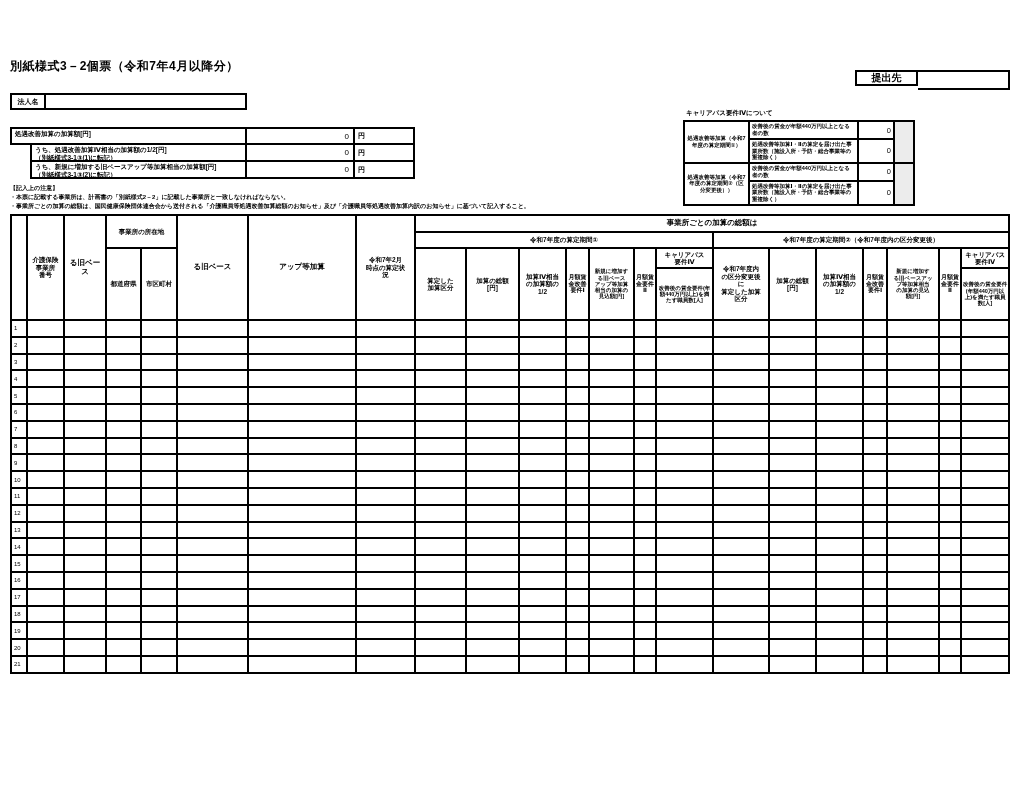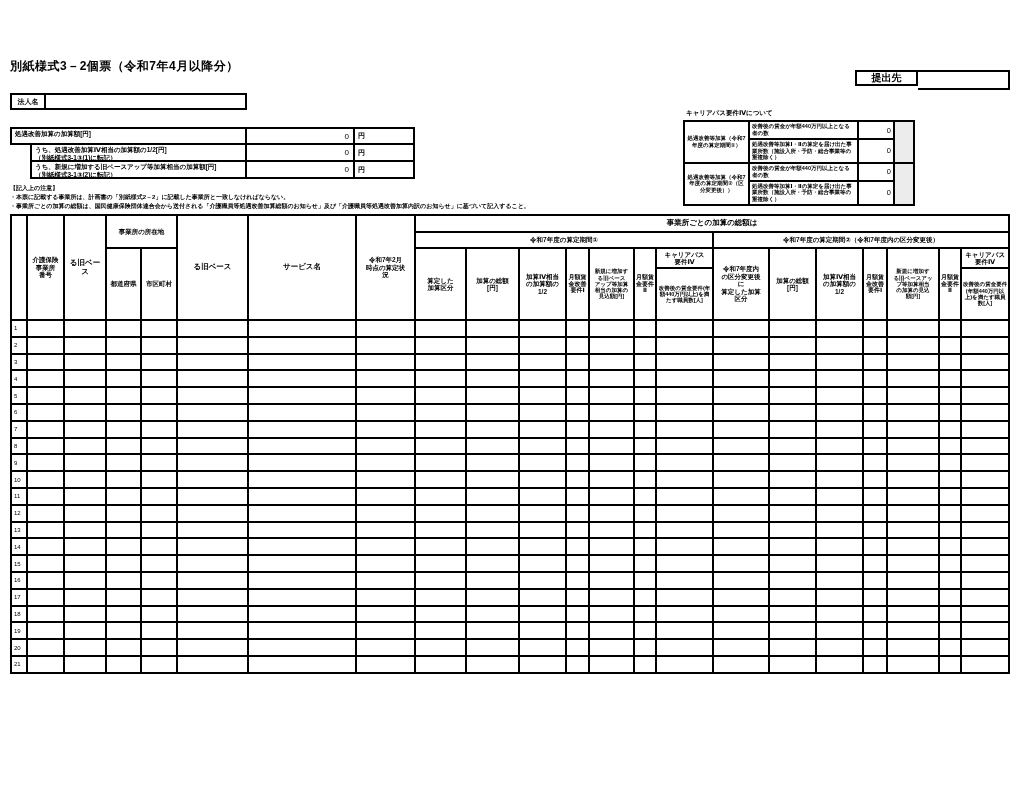--- a/index.html
+++ b/index.html
@@ -147,21 +147,21 @@
   </colgroup>
   <thead>
     <tr style="height:17px">
       <th rowspan="4"></th>
       <th rowspan="4" class="h-mid pre">介護保険
 事業所
 番号</th>
       <th rowspan="4" class="h-big">る旧ベース</th>
       <th rowspan="2" colspan="2" class="h-mid">事業所の所在地</th>
       <th rowspan="4" class="h-big">る旧ベース</th>
-      <th rowspan="4" class="h-big">サービス名</th>
+      <th rowspan="4" class="h-big">アップ等加算</th>
       <th rowspan="4" class="h-mid pre">令和7年2月
 時点の算定状
 況</th>
       <th colspan="14" class="h-big">事業所ごとの加算の総額は</th>
     </tr>
     <tr style="height:16px">
       <th colspan="7" class="h-mid">令和7年度の算定期間①</th>
       <th colspan="7" class="h-mid">令和7年度の算定期間②（令和7年度内の区分変更後）</th>
     </tr>
     <tr style="height:20px">

